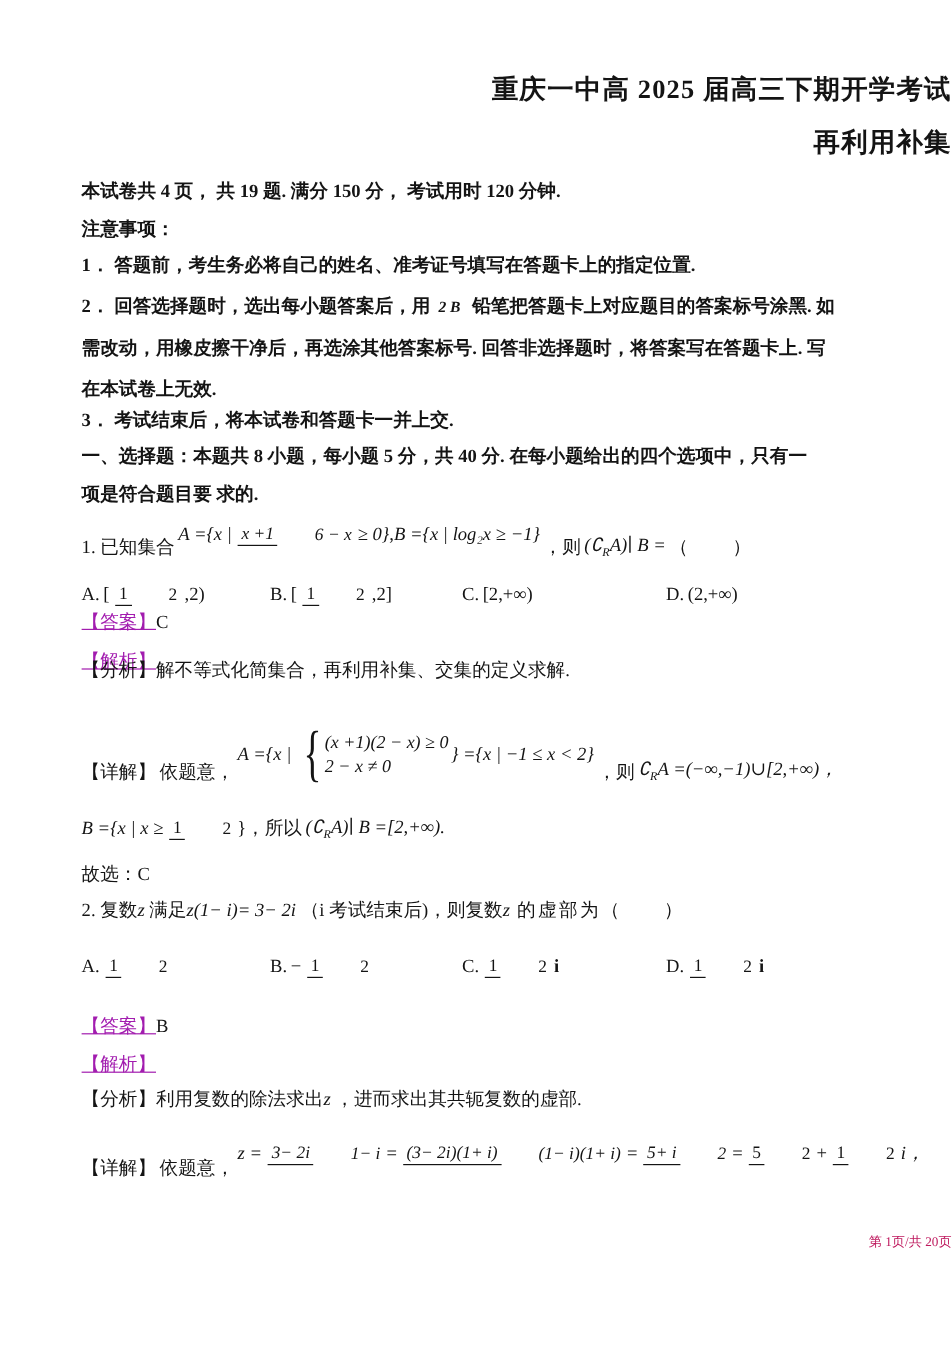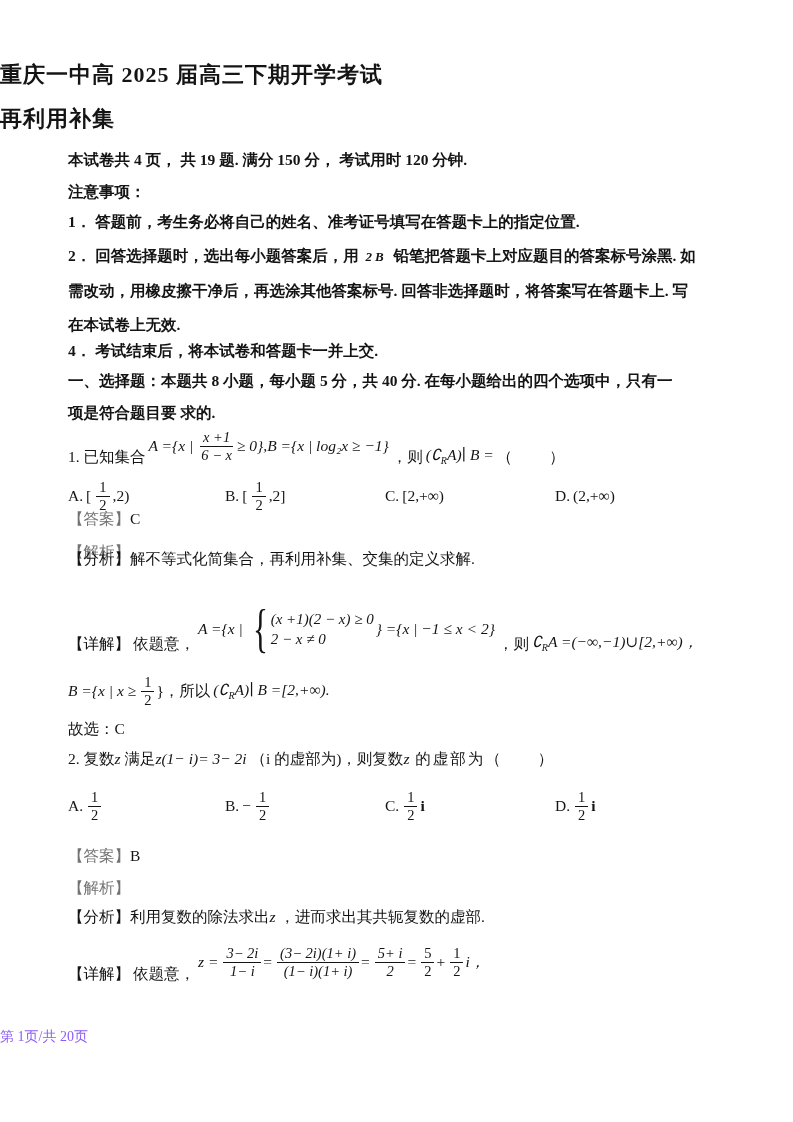--- a/index.html
+++ b/index.html
@@ -6,61 +6,61 @@
   .page{
     position:relative;
     width:793px;height:1122px;
     background:#ffffff;
     font-family:"Liberation Serif","DejaVu Serif",serif;
     color:#141414;
     font-size:15.5px;
     overflow:hidden;
   }
   .blk{position:absolute;left:68px;width:662px;line-height:1.35;}
-  .center{left:0;width:793px;text-align:left;}
+  .center{left:0;width:793px;text-align:right;}
   .bold{font-weight:bold;}
   .title{font-size:22px;font-weight:bold;letter-spacing:1px;}
-  .blue{color:#737373;}
+  .blue{color:#a21caf;text-decoration:underline;}
   .it{font-style:italic;}
   .row{display:flex;align-items:center;flex-wrap:nowrap;white-space:nowrap;}
   .row>*{margin-right:3px;}
   .low{align-self:flex-end;padding-bottom:3px;}
-  .frac{display:inline-flex;flex-direction:column;align-items:center;line-height:1.15;font-size:14.5px;vertical-align:middle;margin:0 2px;}
+  .frac{display:inline-flex;align-items:center;line-height:1.15;font-size:14.5px;vertical-align:middle;margin:0 2px;gap:28px;}
   .frac .fnum{display:block;padding:0 3px;border-bottom:1.2px solid #141414;text-align:center;}
   .frac .fden{display:block;padding:0 3px;text-align:center;}
   .cases{display:inline-flex;align-items:center;margin:0 2px;}
   .cases .lbrace{font-size:52px;font-weight:300;line-height:0.9;transform:scaleX(0.6);margin-right:-2px;}
   .cases .rows{display:flex;flex-direction:column;gap:0;font-size:15px;}
   .optrow{display:grid;grid-template-columns:157px 160px 170px 1fr;align-items:center;}
   .optcell{display:flex;align-items:center;white-space:nowrap;}
   .optcell>*{margin-right:3px;}
   .pen{font-size:13px;font-style:italic;letter-spacing:3px;padding:0 3px;}
   sub{font-size:10px;}
-  .footer{font-size:14px;color:#8b5cf6;}
+  .footer{font-size:11px;color:#be185d;}
   .paren{letter-spacing:2px;}
 </style>
 </head>
 <body>
 
 <div class="page">
 
   <div class="blk center title" style="top:60px">重庆一中高 2025 届高三下期开学考试</div>
   <div class="blk center title" style="top:104px">再利用补集</div>
   <div class="blk bold" style="top:150px">本试卷共 4 页， 共 19 题. 满分 150 分， 考试用时 120 分钟.</div>
 
   <div class="blk bold" style="top:182px">注意事项：</div>
   <div class="blk bold" style="top:212px">1．  答题前，考生务必将自己的姓名、准考证号填写在答题卡上的指定位置.</div>
   <div class="blk bold" style="top:246px">
     <span>2．  回答选择题时，选出每小题答案后，用</span>
     <span class="pen">2B</span>
     <span>铅笔把答题卡上对应题目的答案标号涂黑. 如</span>
   </div>
   <div class="blk bold" style="top:281px">需改动，用橡皮擦干净后，再选涂其他答案标号. 回答非选择题时，将答案写在答题卡上. 写</div>
   <div class="blk bold" style="top:315px">在本试卷上无效.</div>
-  <div class="blk bold" style="top:341px">4．  考试结束后，将本试卷和答题卡一并上交.</div>
+  <div class="blk bold" style="top:341px">3．  考试结束后，将本试卷和答题卡一并上交.</div>
 
   <div class="blk bold" style="top:371px">一、选择题：本题共 8 小题，每小题 5 分，共 40 分. 在每小题给出的四个选项中，只有一</div>
   <div class="blk bold" style="top:403px">项是符合题目要 求的.</div>
 
   <div class="blk row" style="top:421px;height:50px">
     <span class="low">1. 已知集合</span>
     <span class="it">A ={x |</span>
     <span class="frac">
       <span class="fnum it">x +1</span>
       <span class="fden it">6 − x</span>
@@ -132,21 +132,21 @@
         <span class="fnum">1</span>
         <span class="fden">2</span>
       </span>
     <span>}，所以</span>
     <span class="it"><span>(∁</span><sub>R</sub><span>A)∣ B =[2,+∞).</span></span>
   </div>
 
   <div class="blk" style="top:719px">故选：C</div>
 
   <div class="blk" style="top:749px">
-    <span>2. 复数</span><span class="it">z</span><span> 满足</span><span class="it">z(1− i)= 3− 2i</span><span> （i 的虚部为)，则复数</span><span class="it">z</span><span class="paren"> 的虚部为（　　）</span>
+    <span>2. 复数</span><span class="it">z</span><span> 满足</span><span class="it">z(1− i)= 3− 2i</span><span> （i 考试结束后)，则复数</span><span class="it">z</span><span class="paren"> 的虚部为（　　）</span>
   </div>
 
   <div class="blk optrow" style="top:780px;height:52px">
     <span class="optcell">
       <span>A.</span>
       <span class="frac">
           <span class="fnum">1</span>
           <span class="fden">2</span>
         </span>
     </span>

